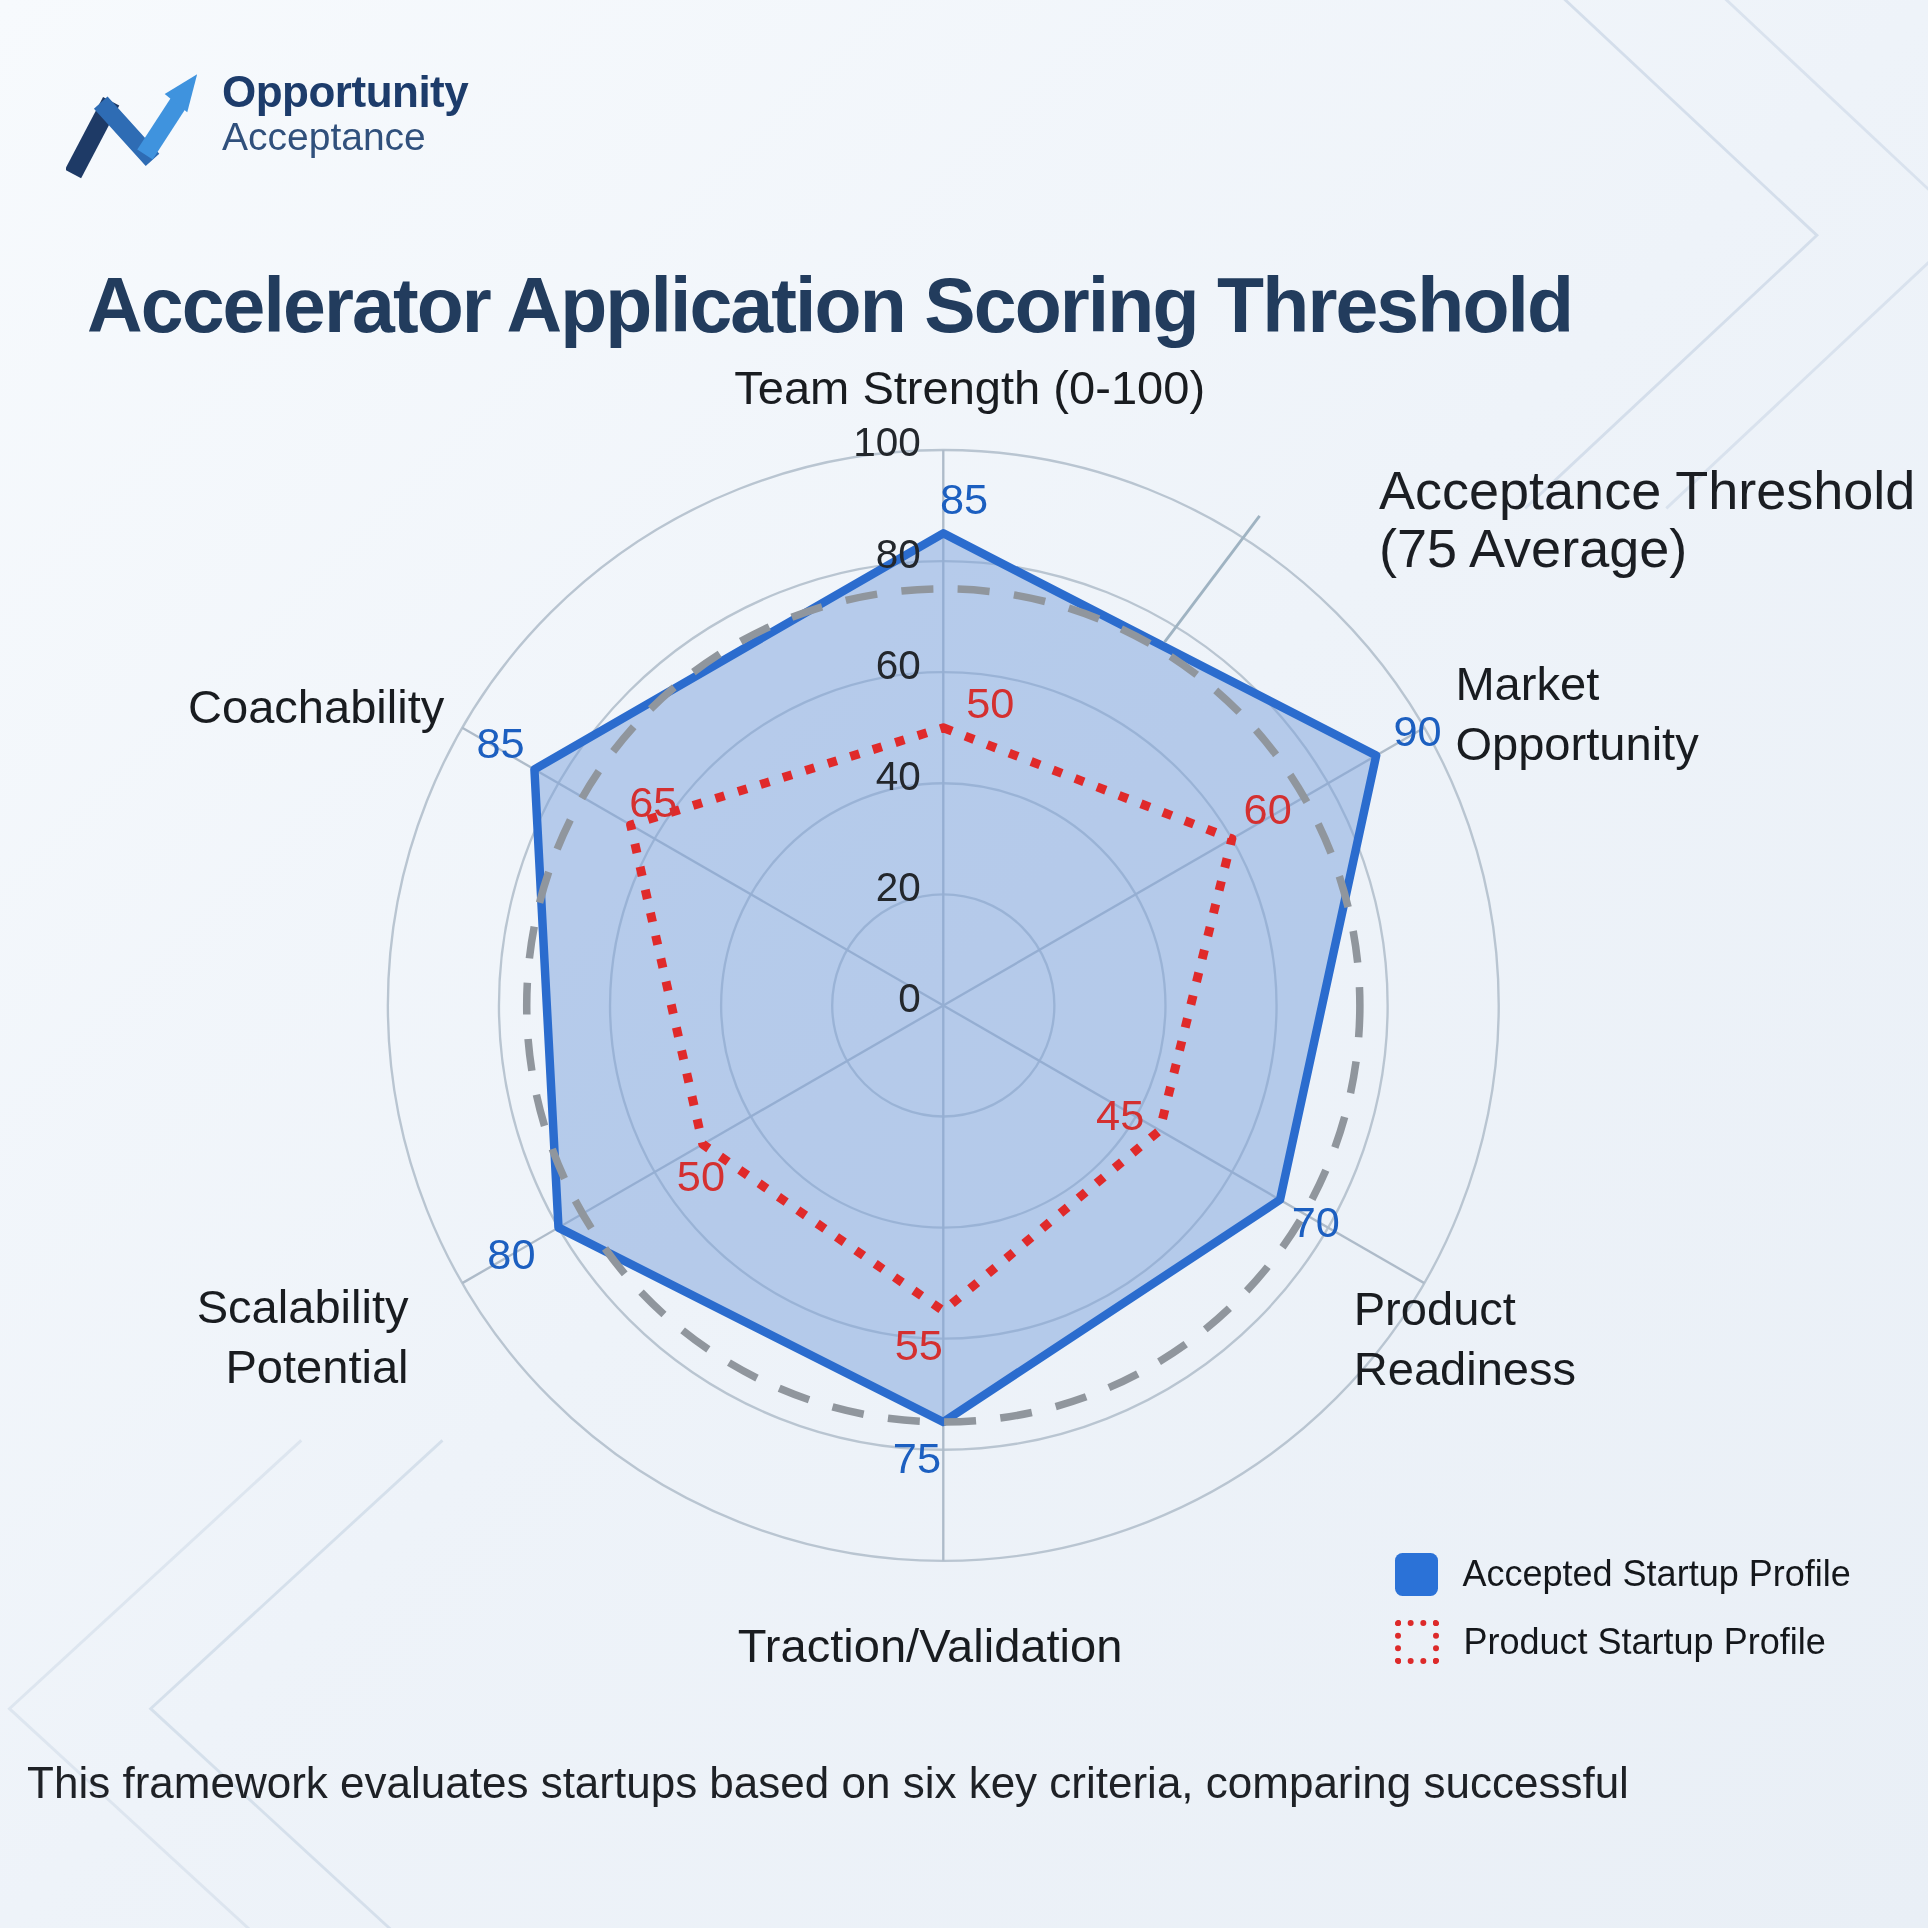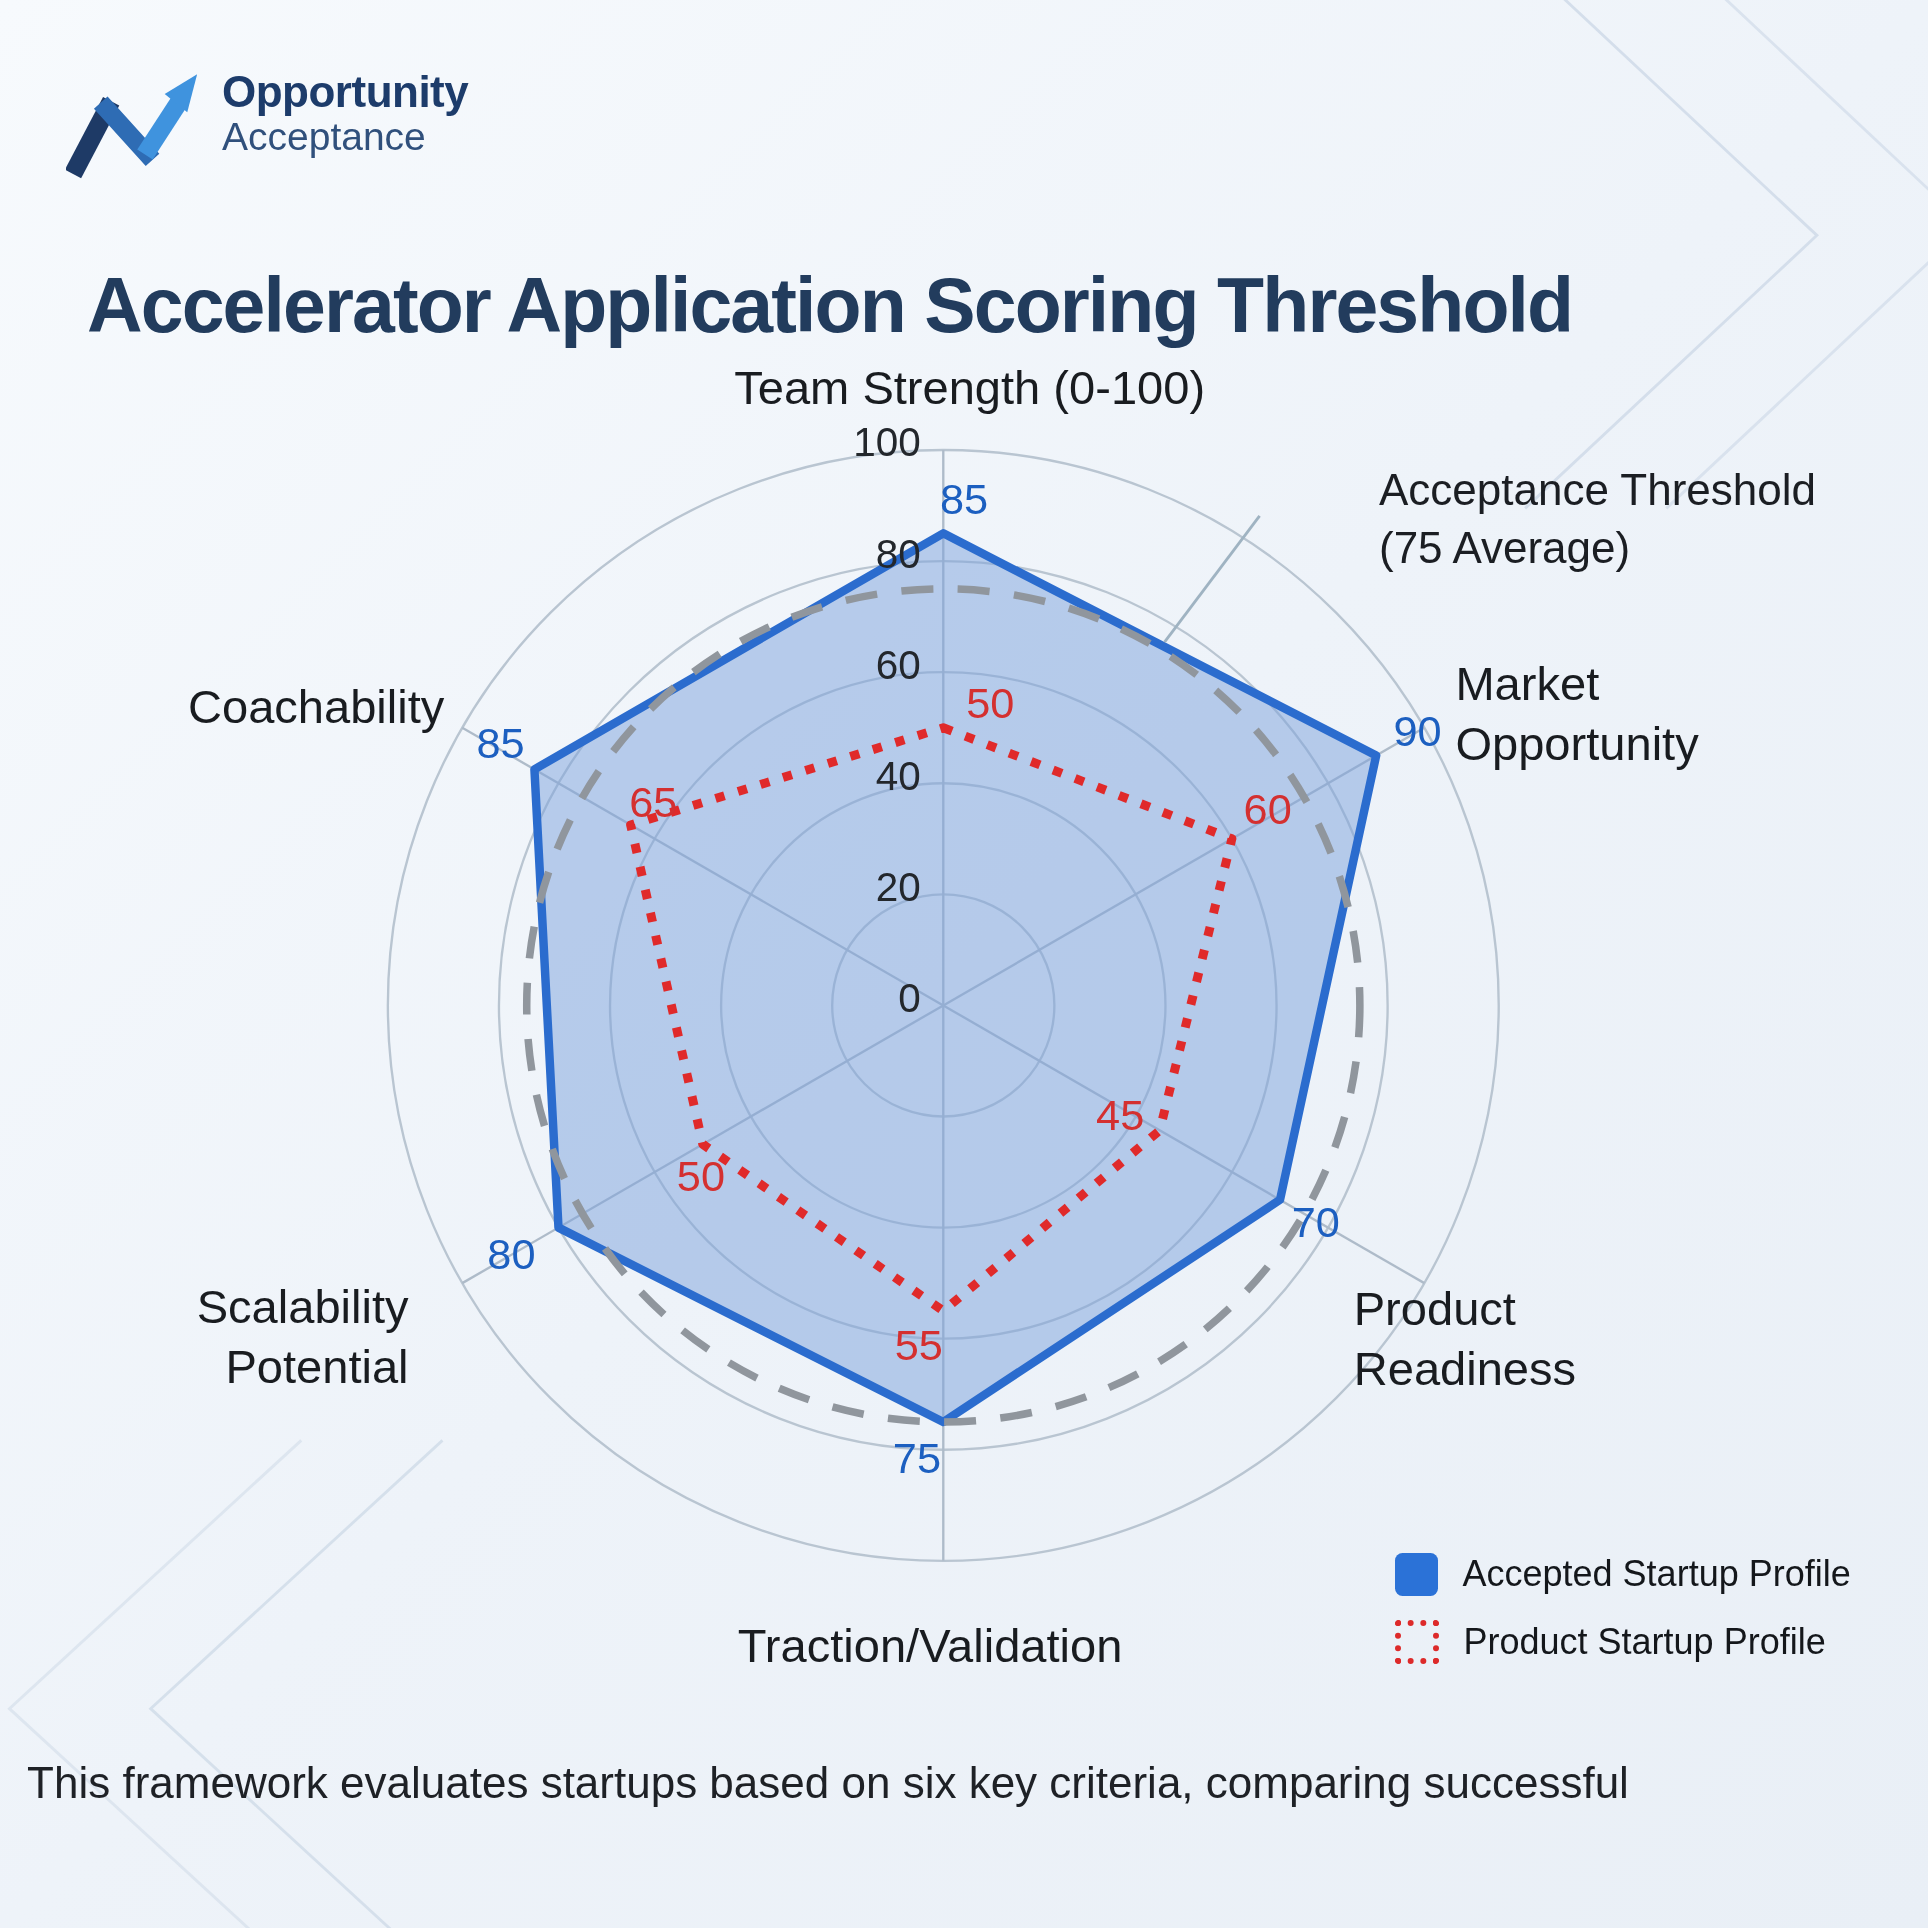--- a/index.html
+++ b/index.html
@@ -14,21 +14,21 @@
   .brand-text{margin-left:15px;margin-top:11.3px;}
   .brand-name{font-size:44px;font-weight:bold;color:#1d3c6b;letter-spacing:-0.5px;line-height:1.05;}
   .brand-tagline{font-size:39px;font-weight:400;color:#30507c;line-height:1.15;}
   .page-title{
     position:absolute;left:87px;top:209px;width:1789px;
     font-size:77px;font-weight:bold;color:#223c5d;letter-spacing:-1.9px;
   }
   .chart-svg{position:absolute;left:0;top:0;width:1928px;height:1928px;}
   .annotation{
     position:absolute;left:1379px;top:461px;
-    font-size:44px;line-height:58px;color:#1b1e23;
+    font-size:54px;line-height:58px;color:#1b1e23;
   }
   .legend{position:absolute;left:1367px;top:1540px;}
   .legend-row{display:flex;align-items:center;height:68px;margin-left:28px;}
   .swatch{width:43px;height:43px;border-radius:7.5px;flex:0 0 auto;}
   .swatch-accepted{background:#2b72d7;}
   .swatch-rejected{border:6.6px dotted #dd2a2a;width:32px;height:32px;border-radius:3.8px;background:transparent;}
   .legend-label{margin-left:24.5px;font-size:36px;color:#14171b;}
   .footer{
     position:absolute;left:0;top:1751px;width:1656px;text-align:center;
     font-size:44px;line-height:63px;color:#1e2126;

